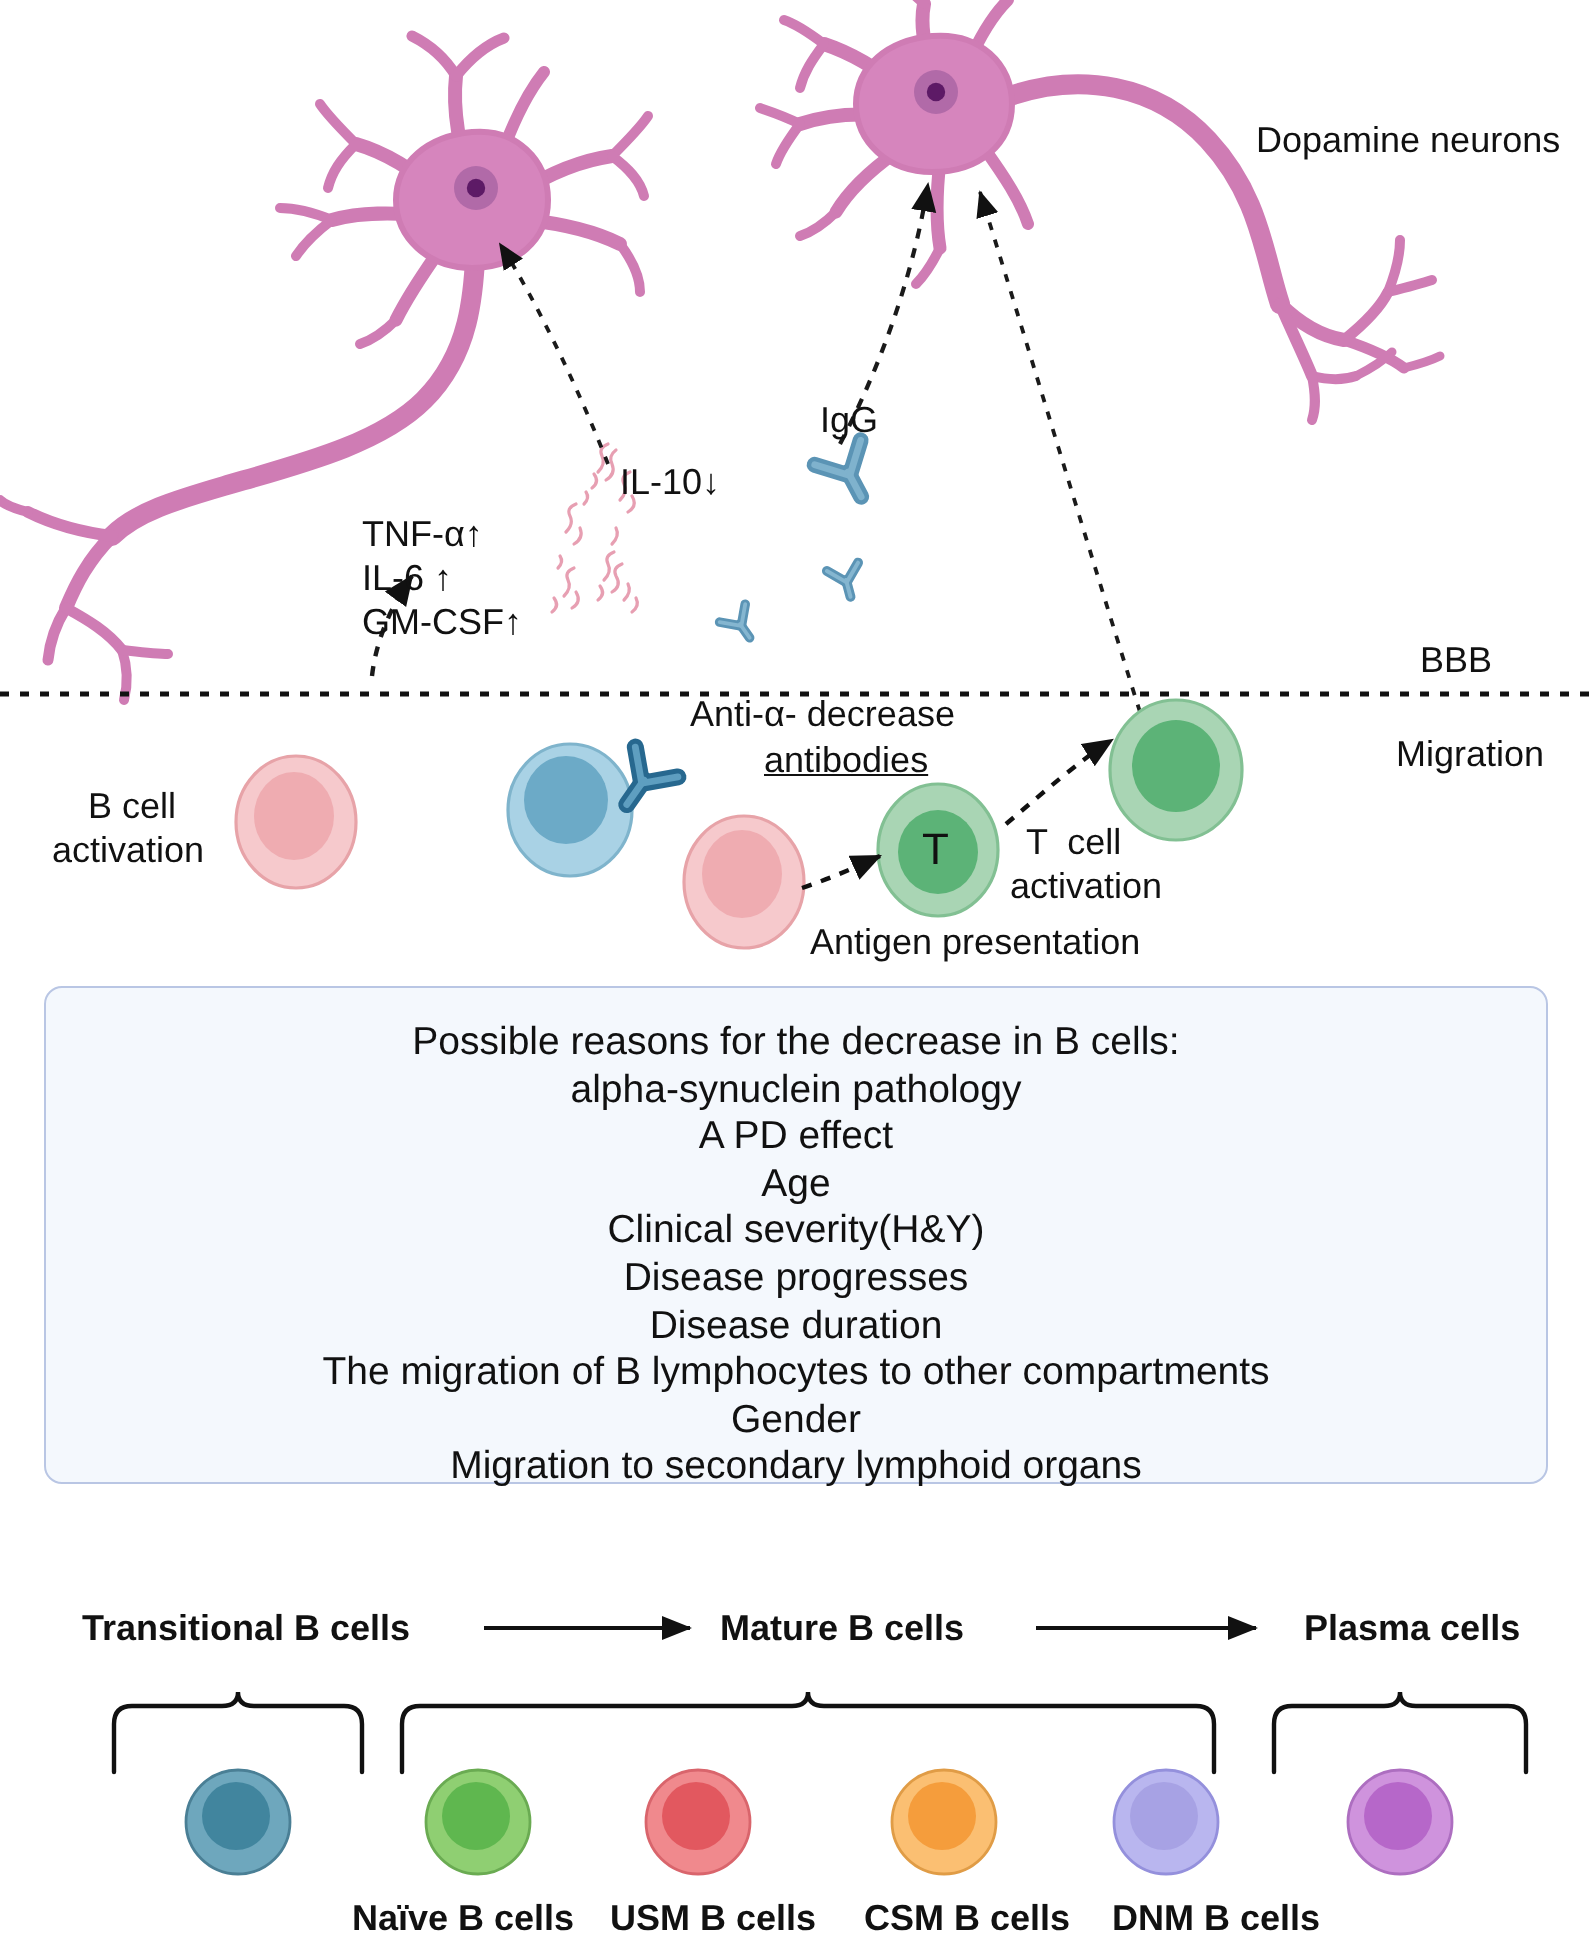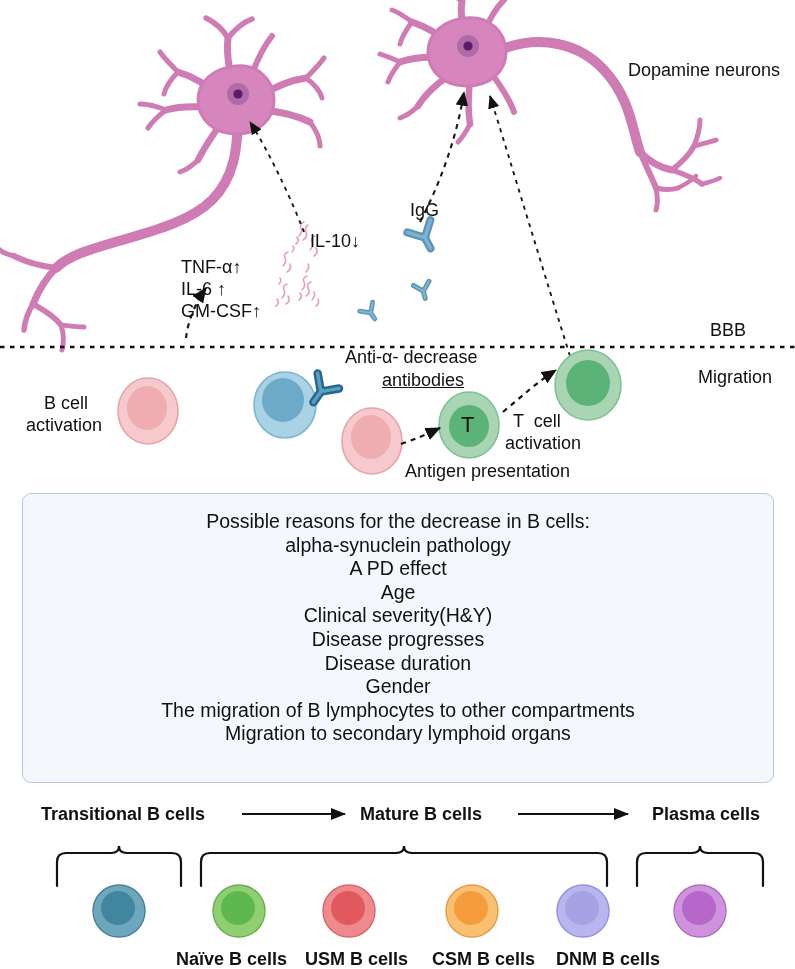--- a/index.html
+++ b/index.html
@@ -30,21 +30,21 @@
     line-height: 1.18;
     color: #111111;
   }
   .lbl-md { font-size: 18px; }
   .lbl-bold { font-weight: bold; font-size: 18px; }
 
   
   #info-panel {
     position: absolute;
     left: 22px; top: 493px;
-    width: 752px; height: 290px;
+    width: 752px; height: 249px;
     background: #f4f8fd;
     border: 1.6px solid #b9c6e4;
     border-radius: 9px;
   }
   #info-list {
     margin: 0; padding: 0;
     list-style: none;
     text-align: center;
     padding-top: 16px;
   }
@@ -295,22 +295,22 @@
 
   <div id="info-panel">
     <ul id="info-list">
       <li>Possible reasons for the decrease in B cells:</li>
       <li>alpha-synuclein pathology</li>
       <li>A PD effect</li>
       <li>Age</li>
       <li>Clinical severity(H&amp;Y)</li>
       <li>Disease progresses</li>
       <li>Disease duration</li>
+      <li>The migration of B lymphocytes to other compartments</li>
       <li>Gender</li>
-      <li>The migration of B lymphocytes to other compartments</li>
       <li>Migration to secondary lymphoid organs</li>
     </ul>
   </div>
 
   <div class="lbl lbl-bold" style="left:41px; top:804px;">Transitional B cells</div>
   <div class="lbl lbl-bold" style="left:360px; top:804px;">Mature B cells</div>
   <div class="lbl lbl-bold" style="left:652px; top:804px;">Plasma cells</div>
 
   <div class="lbl lbl-bold" style="left:176px; top:949px;">Naïve B cells</div>
   <div class="lbl lbl-bold" style="left:305px; top:949px;">USM B cells</div>

